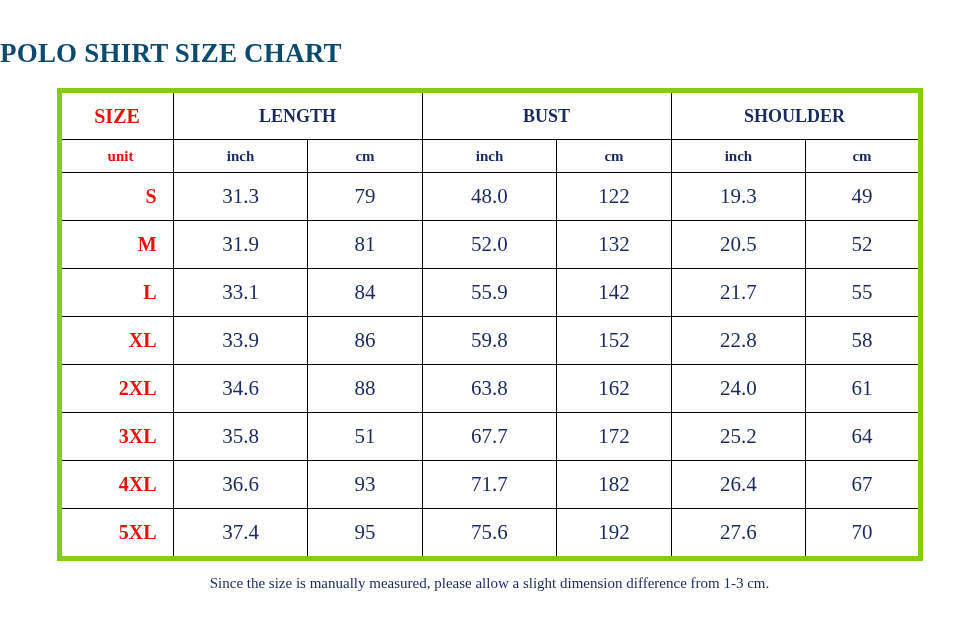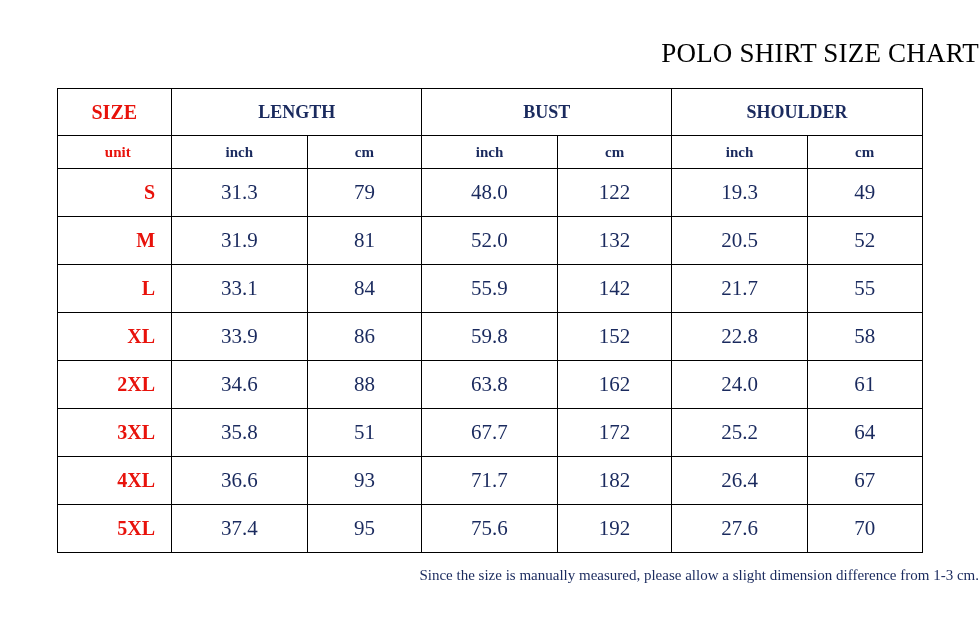--- a/index.html
+++ b/index.html
@@ -14,38 +14,38 @@
     color: #1a2a5e;
     overflow: hidden;
   }
   .page {
     position: relative;
     width: 979px;
     height: 623px;
     box-sizing: border-box;
   }
   .chart-title {
-    text-align: right;
-    color: #000000;
-    font-weight: normal;
+    text-align: left;
+    color: #0c4a6e;
+    font-weight: bold;
     font-size: 27px;
     letter-spacing: 0.2px;
     margin-top: 38px;
     margin-bottom: 0;
     font-family: "Liberation Serif", serif;
   }
   .table-wrap {
     margin: 19px auto 0 auto;
     width: 866px;
   }
   table.size-chart {
     border-collapse: collapse;
     table-layout: fixed;
     width: 866px;
-    border: 1px solid #84cc16;
+    border: 5px solid #84cc16;
   }
   table.size-chart td,
   table.size-chart th {
     border: 1px solid #000000;
     text-align: center;
     vertical-align: middle;
     font-family: "Liberation Serif", serif;
   }
   
   .group-row th {
@@ -76,21 +76,21 @@
     color: #1a2a5e;
   }
   .data-row td.size-cell {
     color: #e8120b;
     font-weight: bold;
     font-size: 20px;
     text-align: right;
     padding-right: 16px;
   }
   .note {
-    text-align: right;
+    text-align: center;
     font-size: 15px;
     color: #1a2a5e;
     margin-top: 14px;
     font-family: "Liberation Serif", serif;
   }
   
   col.c-size  { width: 93px; }
   col.c-in    { width: 110px; }
   col.c-cm    { width: 93px; }
 </style>

